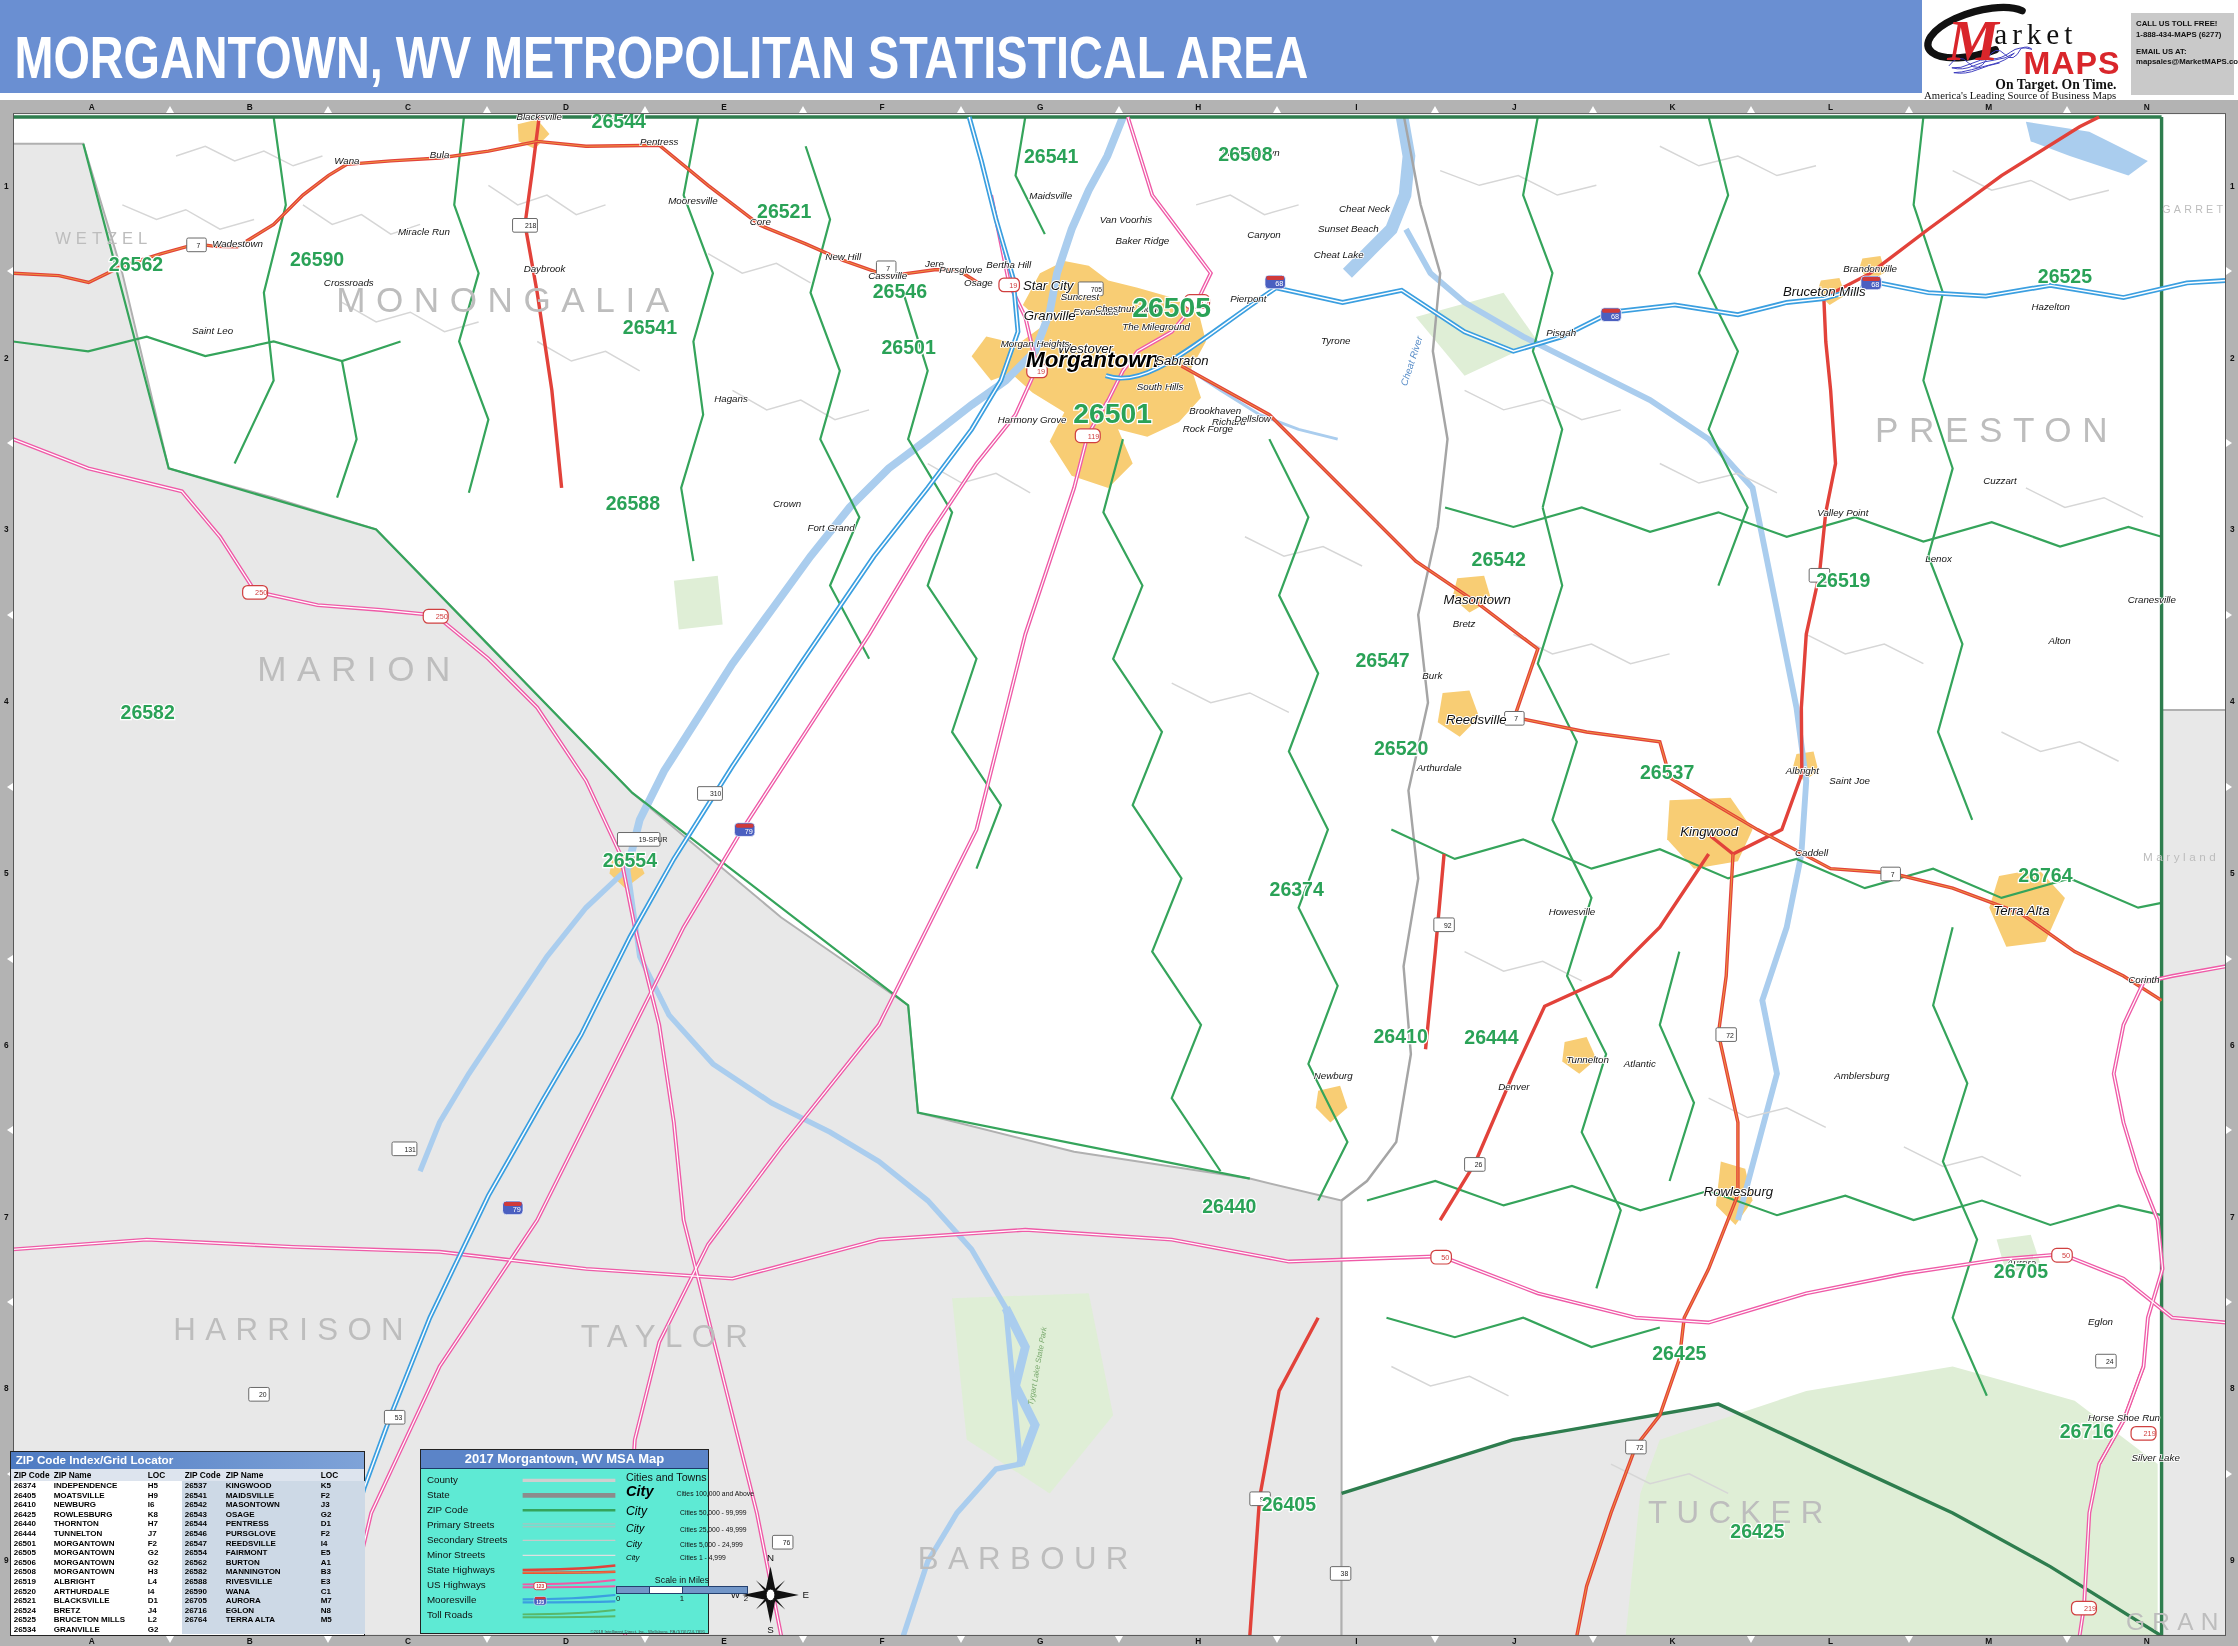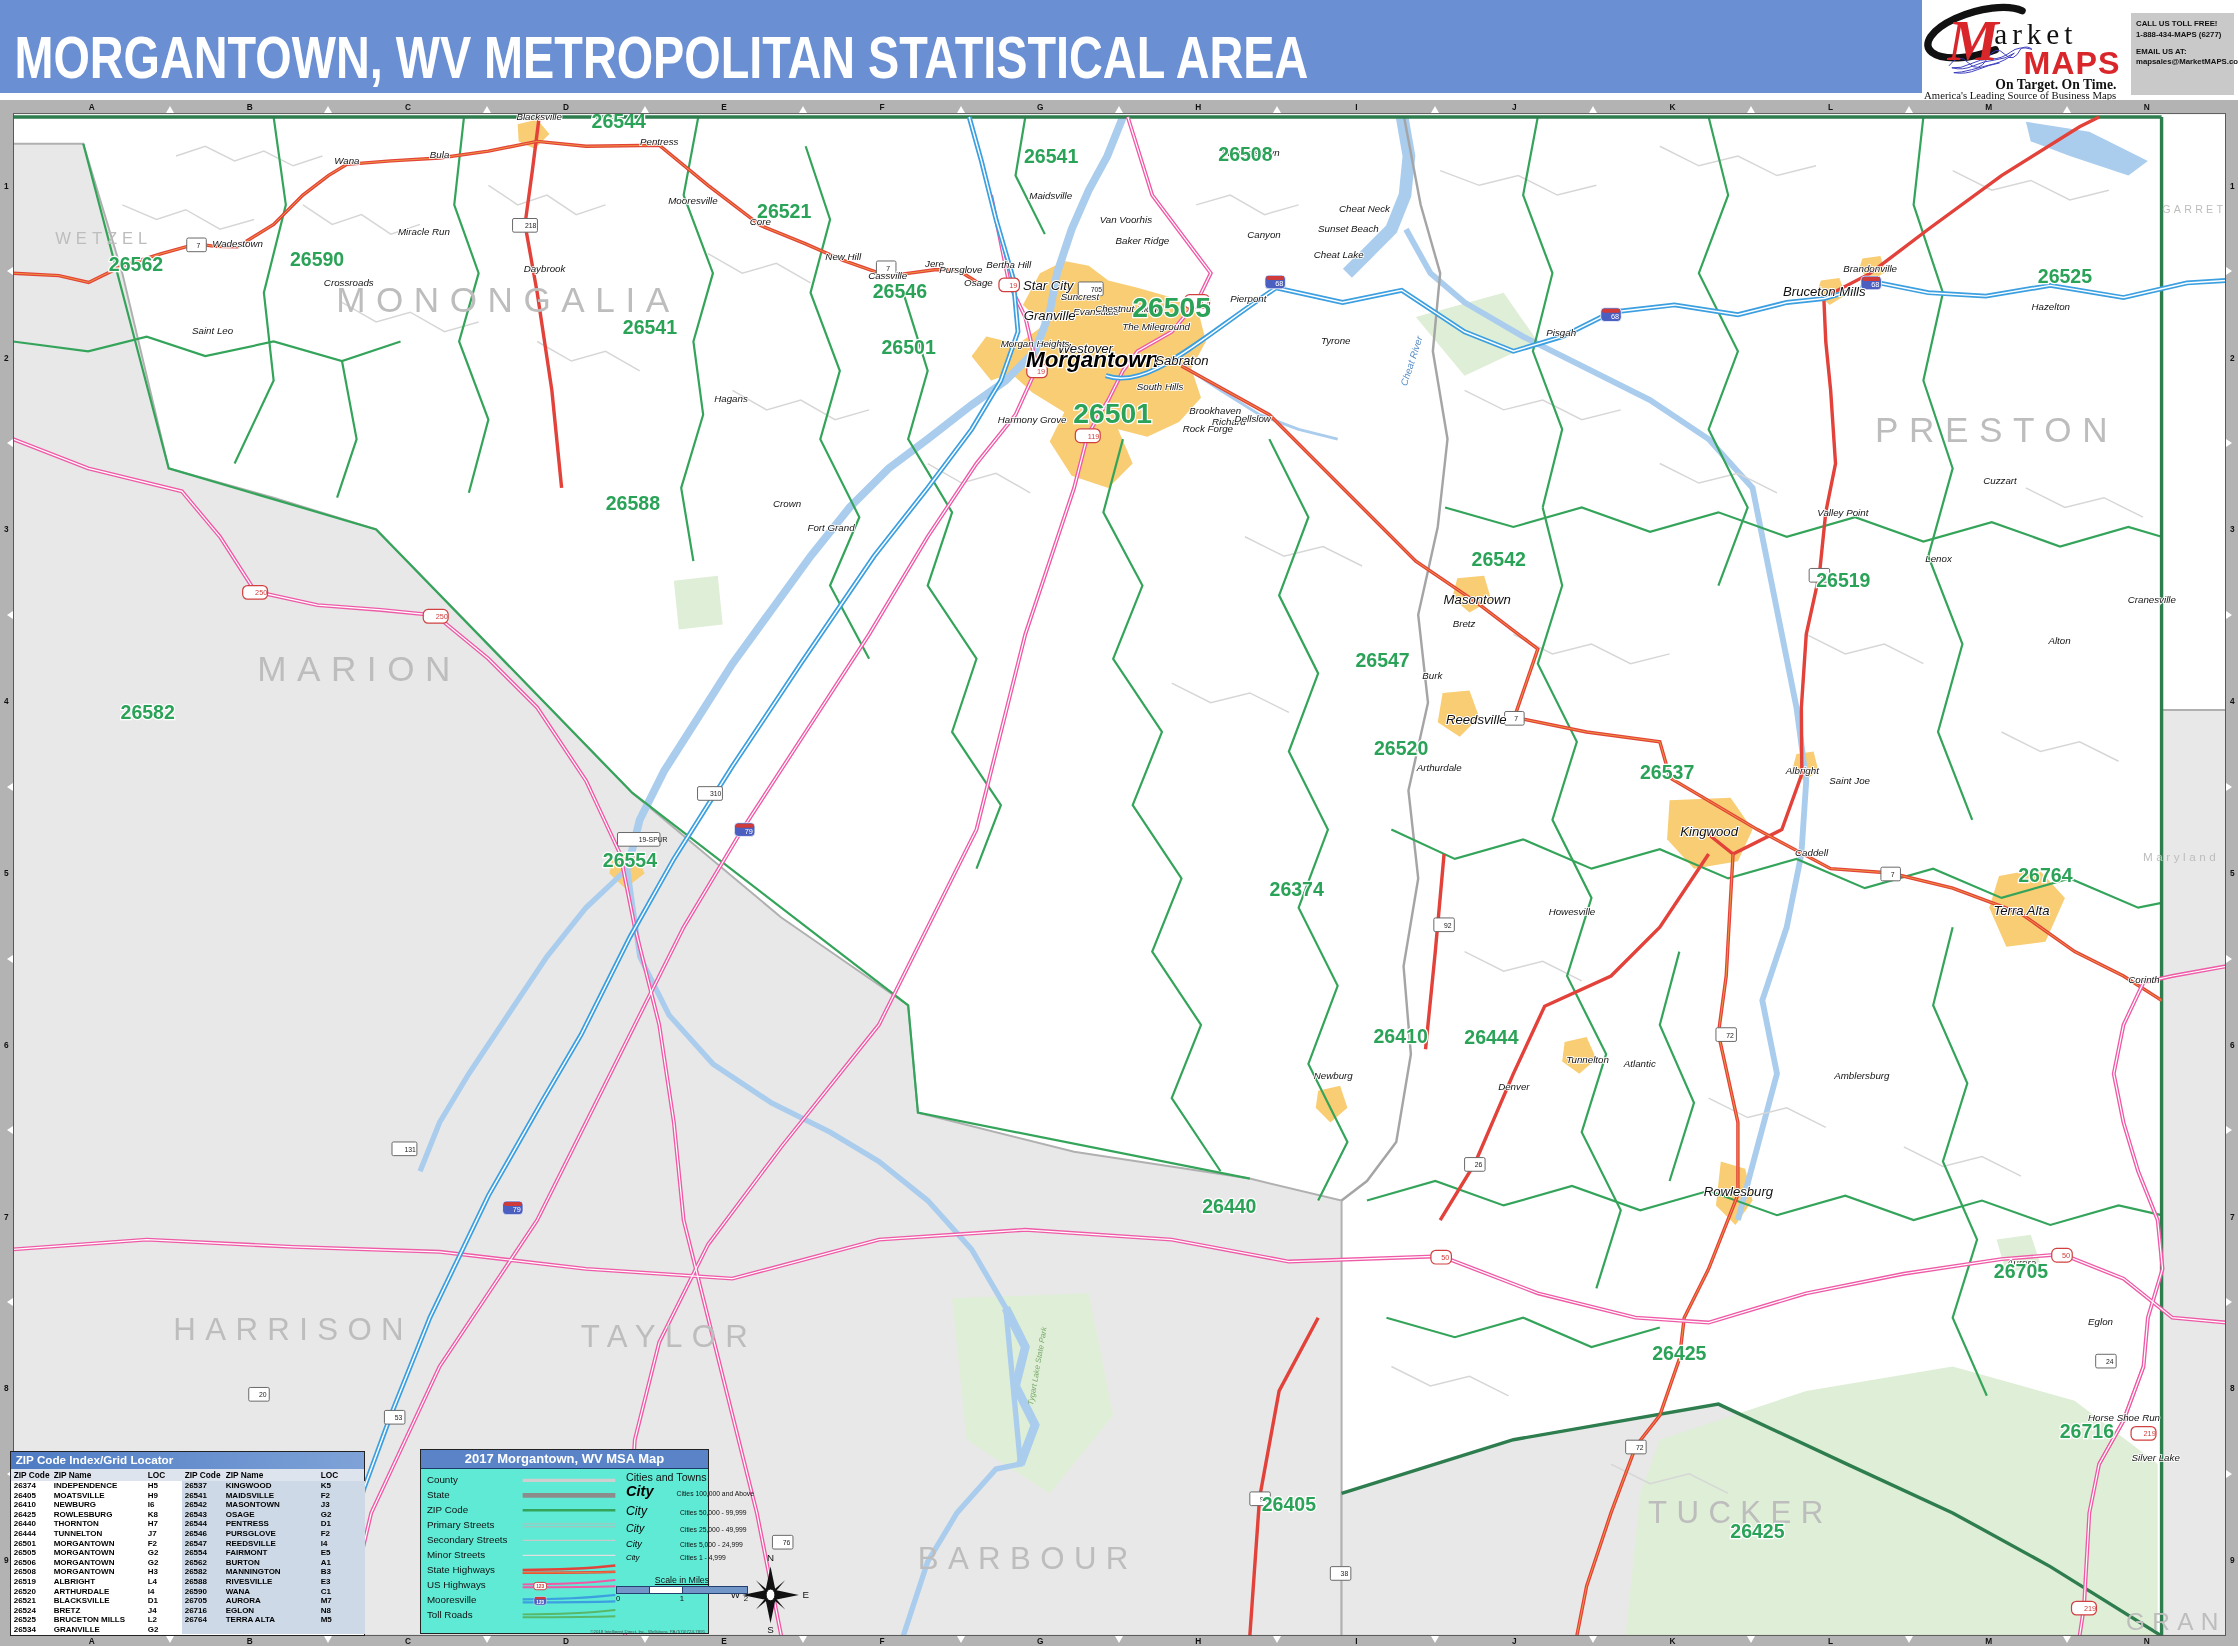--- a/index.html
+++ b/index.html
@@ -71,21 +71,21 @@
   .lg-cities-h{font-size:10.7px;color:#111;margin-bottom:0;}
   .crow{display:flex;align-items:baseline;margin-bottom:4.4px;}
   .csample{width:54px;font-style:italic;color:#000;}
   .c0{font-size:14.6px;font-weight:bold;}
   .c1{font-size:12.2px;}
   .c2{font-size:10.7px;}
   .c3{font-size:9.3px;}
   .c4{font-size:7.8px;}
   .cdesc{font-size:6.8px;color:#111;white-space:nowrap;}
   .scalebox{position:absolute;left:195px;top:106px;width:132px;text-align:center;}
-  .scale-title{font-size:8.8px;color:#111;margin-bottom:1px;text-decoration:underline;}
+  .scale-title{font-size:8.8px;color:#111;margin-bottom:1px;}
   .scalebar{height:6.8px;border:1px solid #24406e;display:flex;}
   .scalebar div{height:100%;}
   .sb-b{background:#7296c8;}
   .sb-w{background:#fff;border-left:1px solid #24406e;border-right:1px solid #24406e;}
   .scale-ticks{display:flex;justify-content:space-between;font-size:7.8px;color:#111;}
   .credit{position:absolute;right:2.9px;bottom:2px;font-size:4.4px;color:#444;}
 </style>
 </head>
 <body>
 

